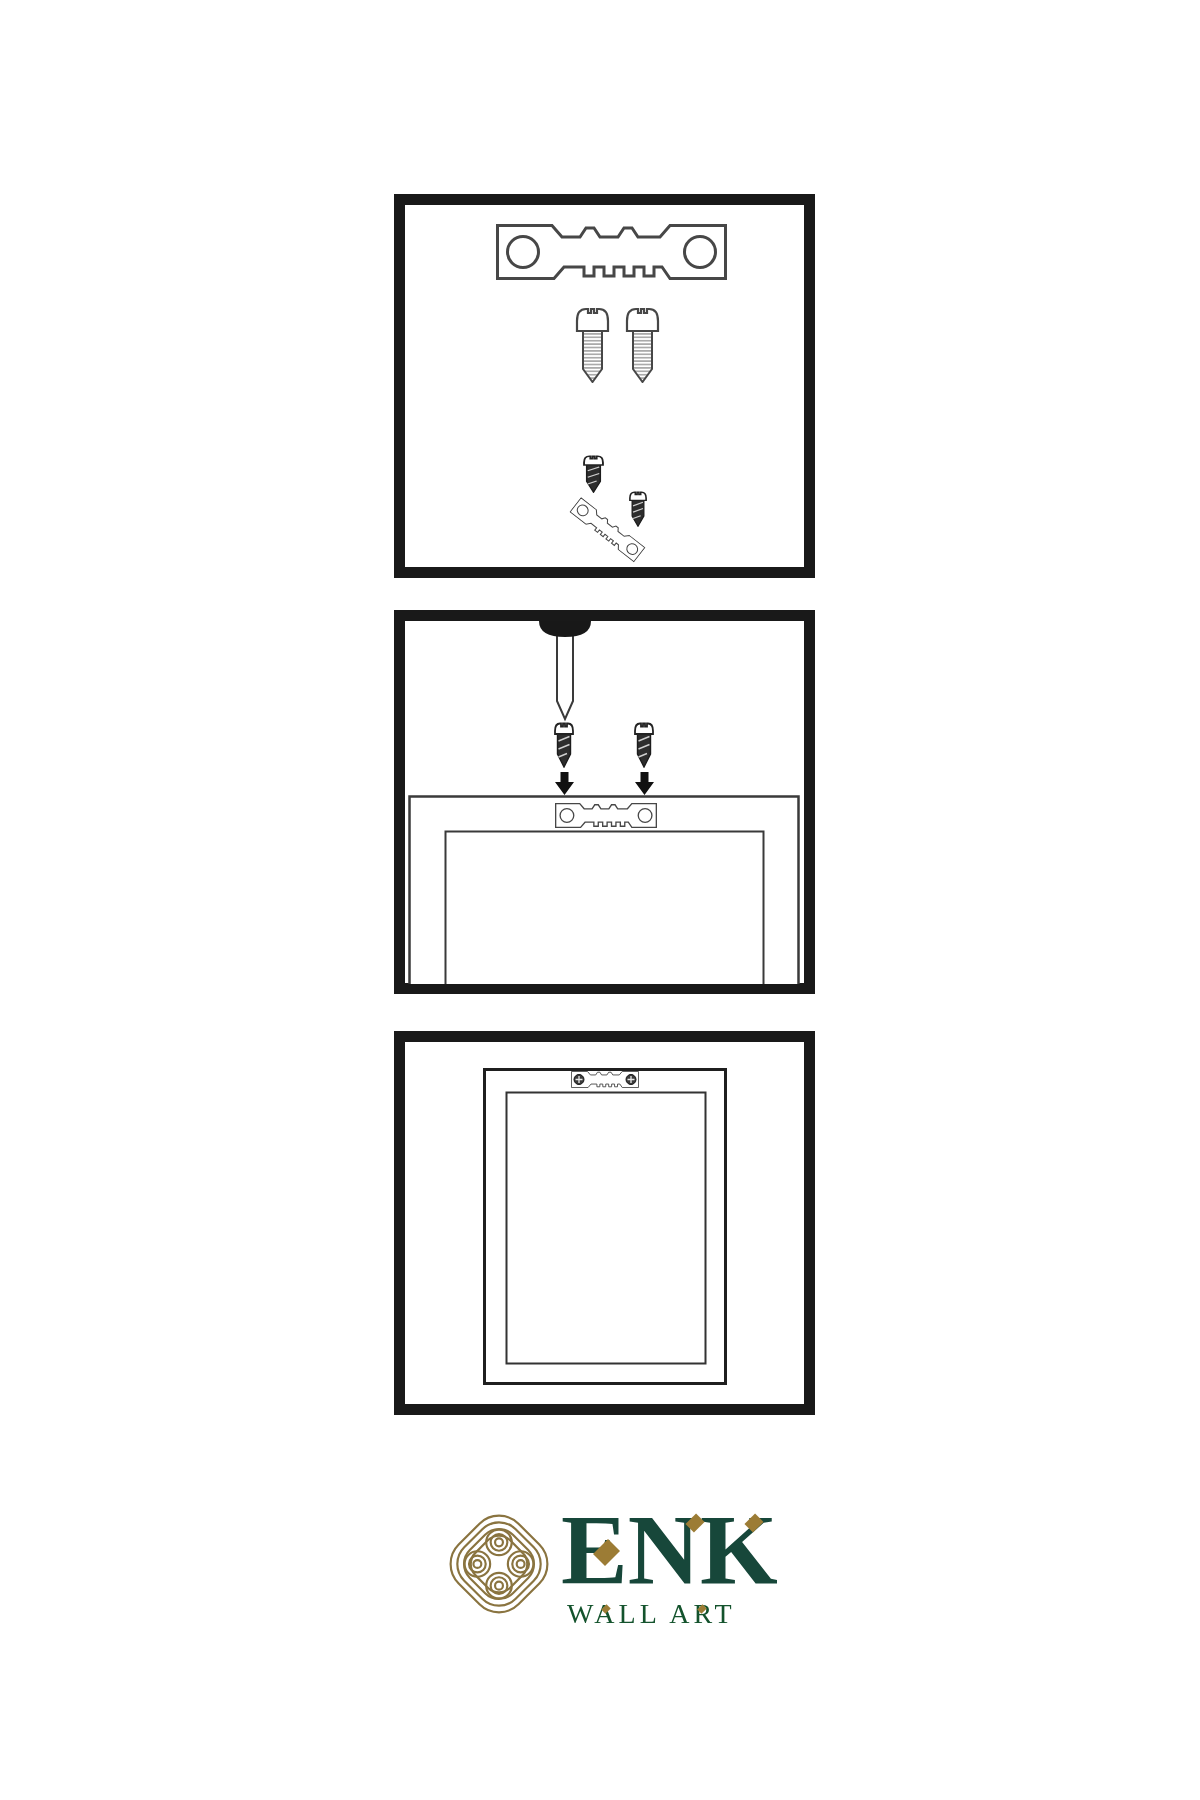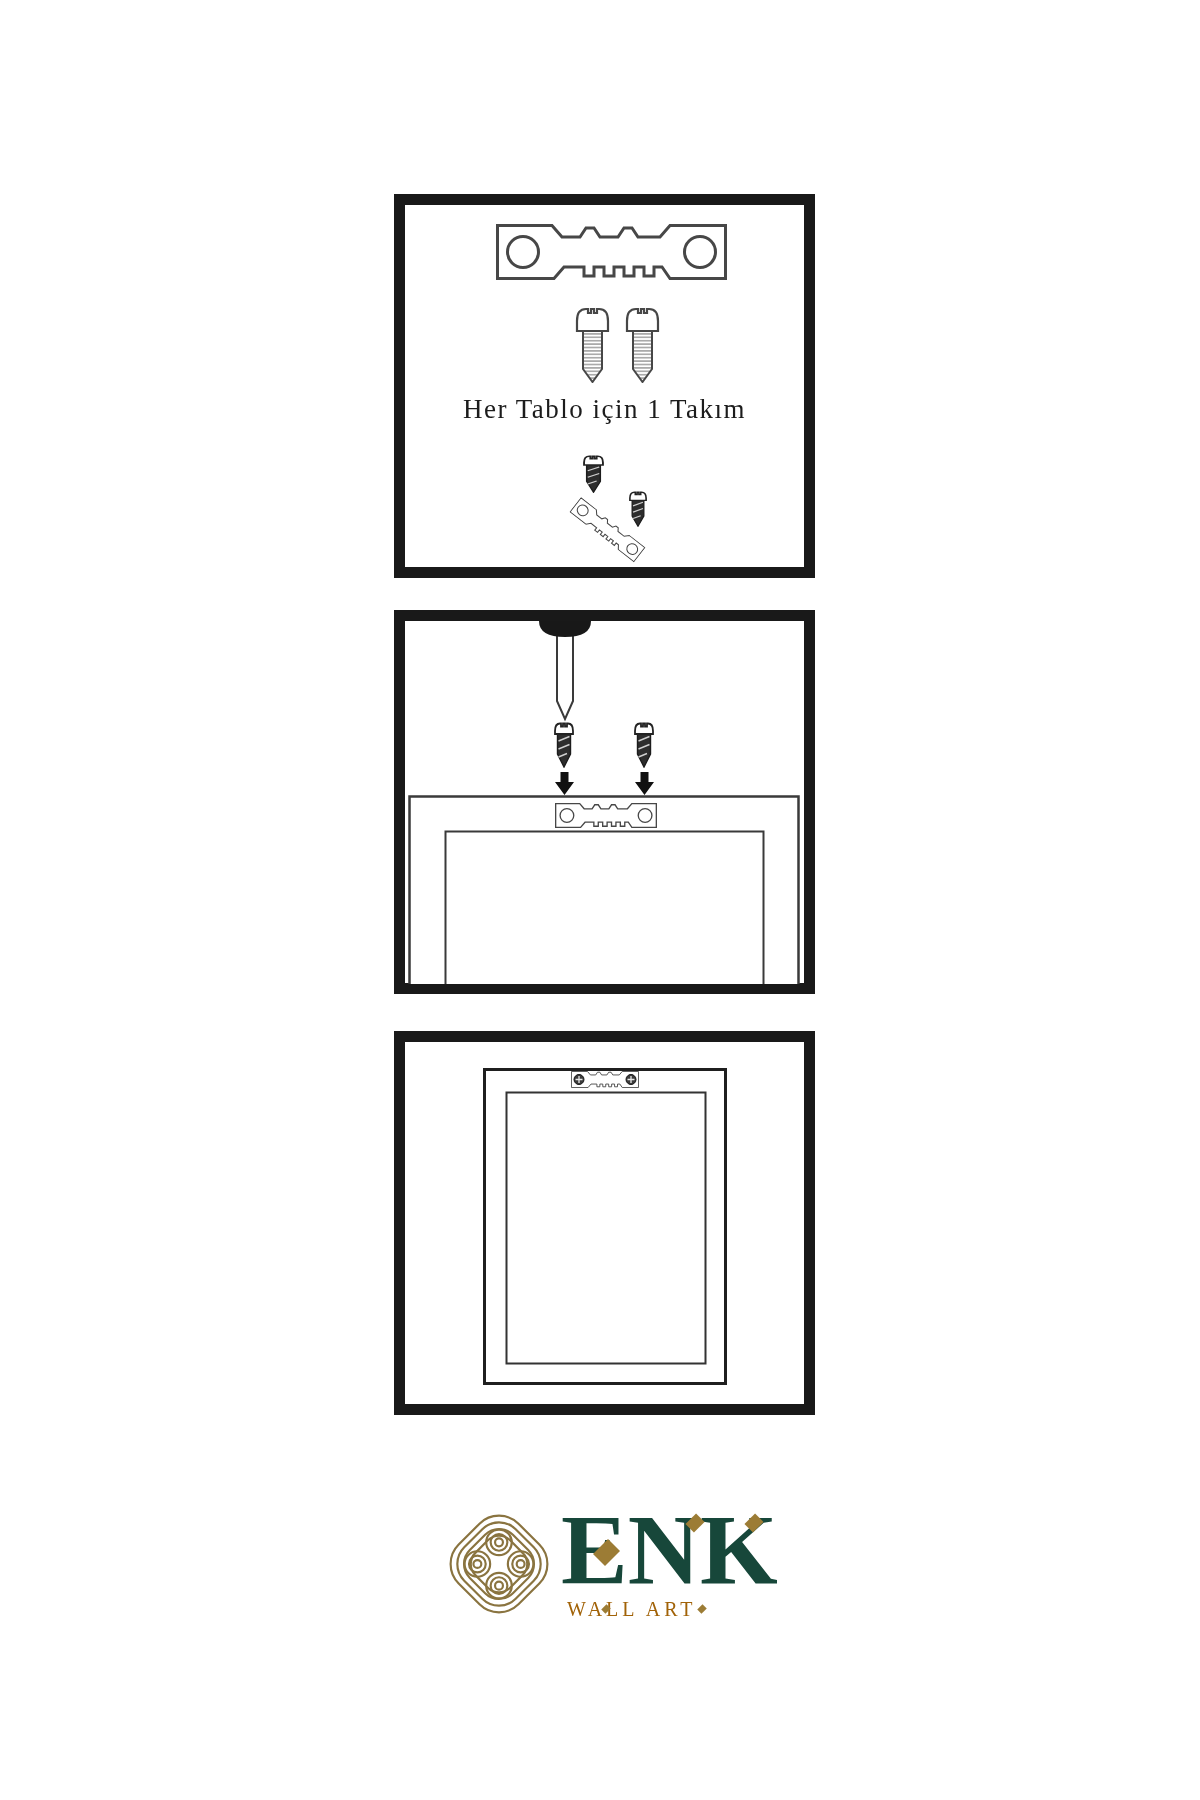--- a/index.html
+++ b/index.html
@@ -6,22 +6,22 @@
   #canvas{position:relative;width:1200px;height:1800px;background:#ffffff;overflow:hidden;
           font-family:"Liberation Serif", serif;}
   .panel{position:absolute;left:394px;width:421px;height:384px;border:11px solid #191919;
          background:#ffffff;box-sizing:border-box;}
   .panel svg.scene{position:absolute;left:0;top:0;}
   .caption{position:absolute;left:0;width:100%;text-align:center;color:#1c1c1c;
            font-size:27px;letter-spacing:1.5px;font-weight:400;white-space:nowrap;}
   
   .wordmark{position:absolute;left:561px;top:1500px;line-height:1;font-size:100px;
             font-weight:700;color:#17473a;letter-spacing:0px;text-align:right;}
-  .tagline{position:absolute;left:567px;top:1598px;font-size:20px;font-weight:500;
-           color:#a16207;letter-spacing:4px;white-space:nowrap;}
+  .tagline{position:absolute;left:567px;top:1598px;font-size:28px;font-weight:500;
+           color:#14532d;letter-spacing:4px;white-space:nowrap;}
   .diamond{position:absolute;background:#9c7c35;transform:rotate(45deg) scaleY(1.25);}
   .d1{left:598px;top:1544px;width:17px;height:17px;}
   .d2{left:689px;top:1517px;width:12px;height:12px;}
   .d3{left:748px;top:1517px;width:12px;height:12px;}
   .d4{left:603px;top:1606px;width:6px;height:6px;}
   .d5{left:699px;top:1606px;width:6px;height:6px;}
   .knot{position:absolute;left:440px;top:1503px;}
   .defs-holder{position:absolute;width:0;height:0;overflow:hidden;}
 </style>
 </head>
@@ -66,21 +66,20 @@
       <use href="#screw-light" x="220" y="100" width="35" height="78"></use>
 
       <g>
         <use href="#screw-dark" x="178" y="250" width="21" height="38"></use>
         <g transform="translate(176,292) rotate(38)">
           <use href="#sawtooth" x="0" y="0" width="82" height="19"></use>
         </g>
         <use href="#screw-dark" x="224" y="286" width="18" height="36"></use>
       </g>
     </svg>
-    <div class="caption" style="top:189px;">Her Tablo için 1 Takım</div>
   </div>
 
   <div class="panel" style="top:610px;">
     <svg class="scene" width="399" height="363" viewBox="0 0 399 363">
 
       <g>
         <path d="M152 6 H168 V80 L160 98 L152 80 Z" fill="#ffffff" stroke="#3a3a3a" stroke-width="2"></path>
         <path d="M134 0 Q134 16 160 16 Q186 16 186 0 Z" fill="#181818"></path>
       </g>
 

